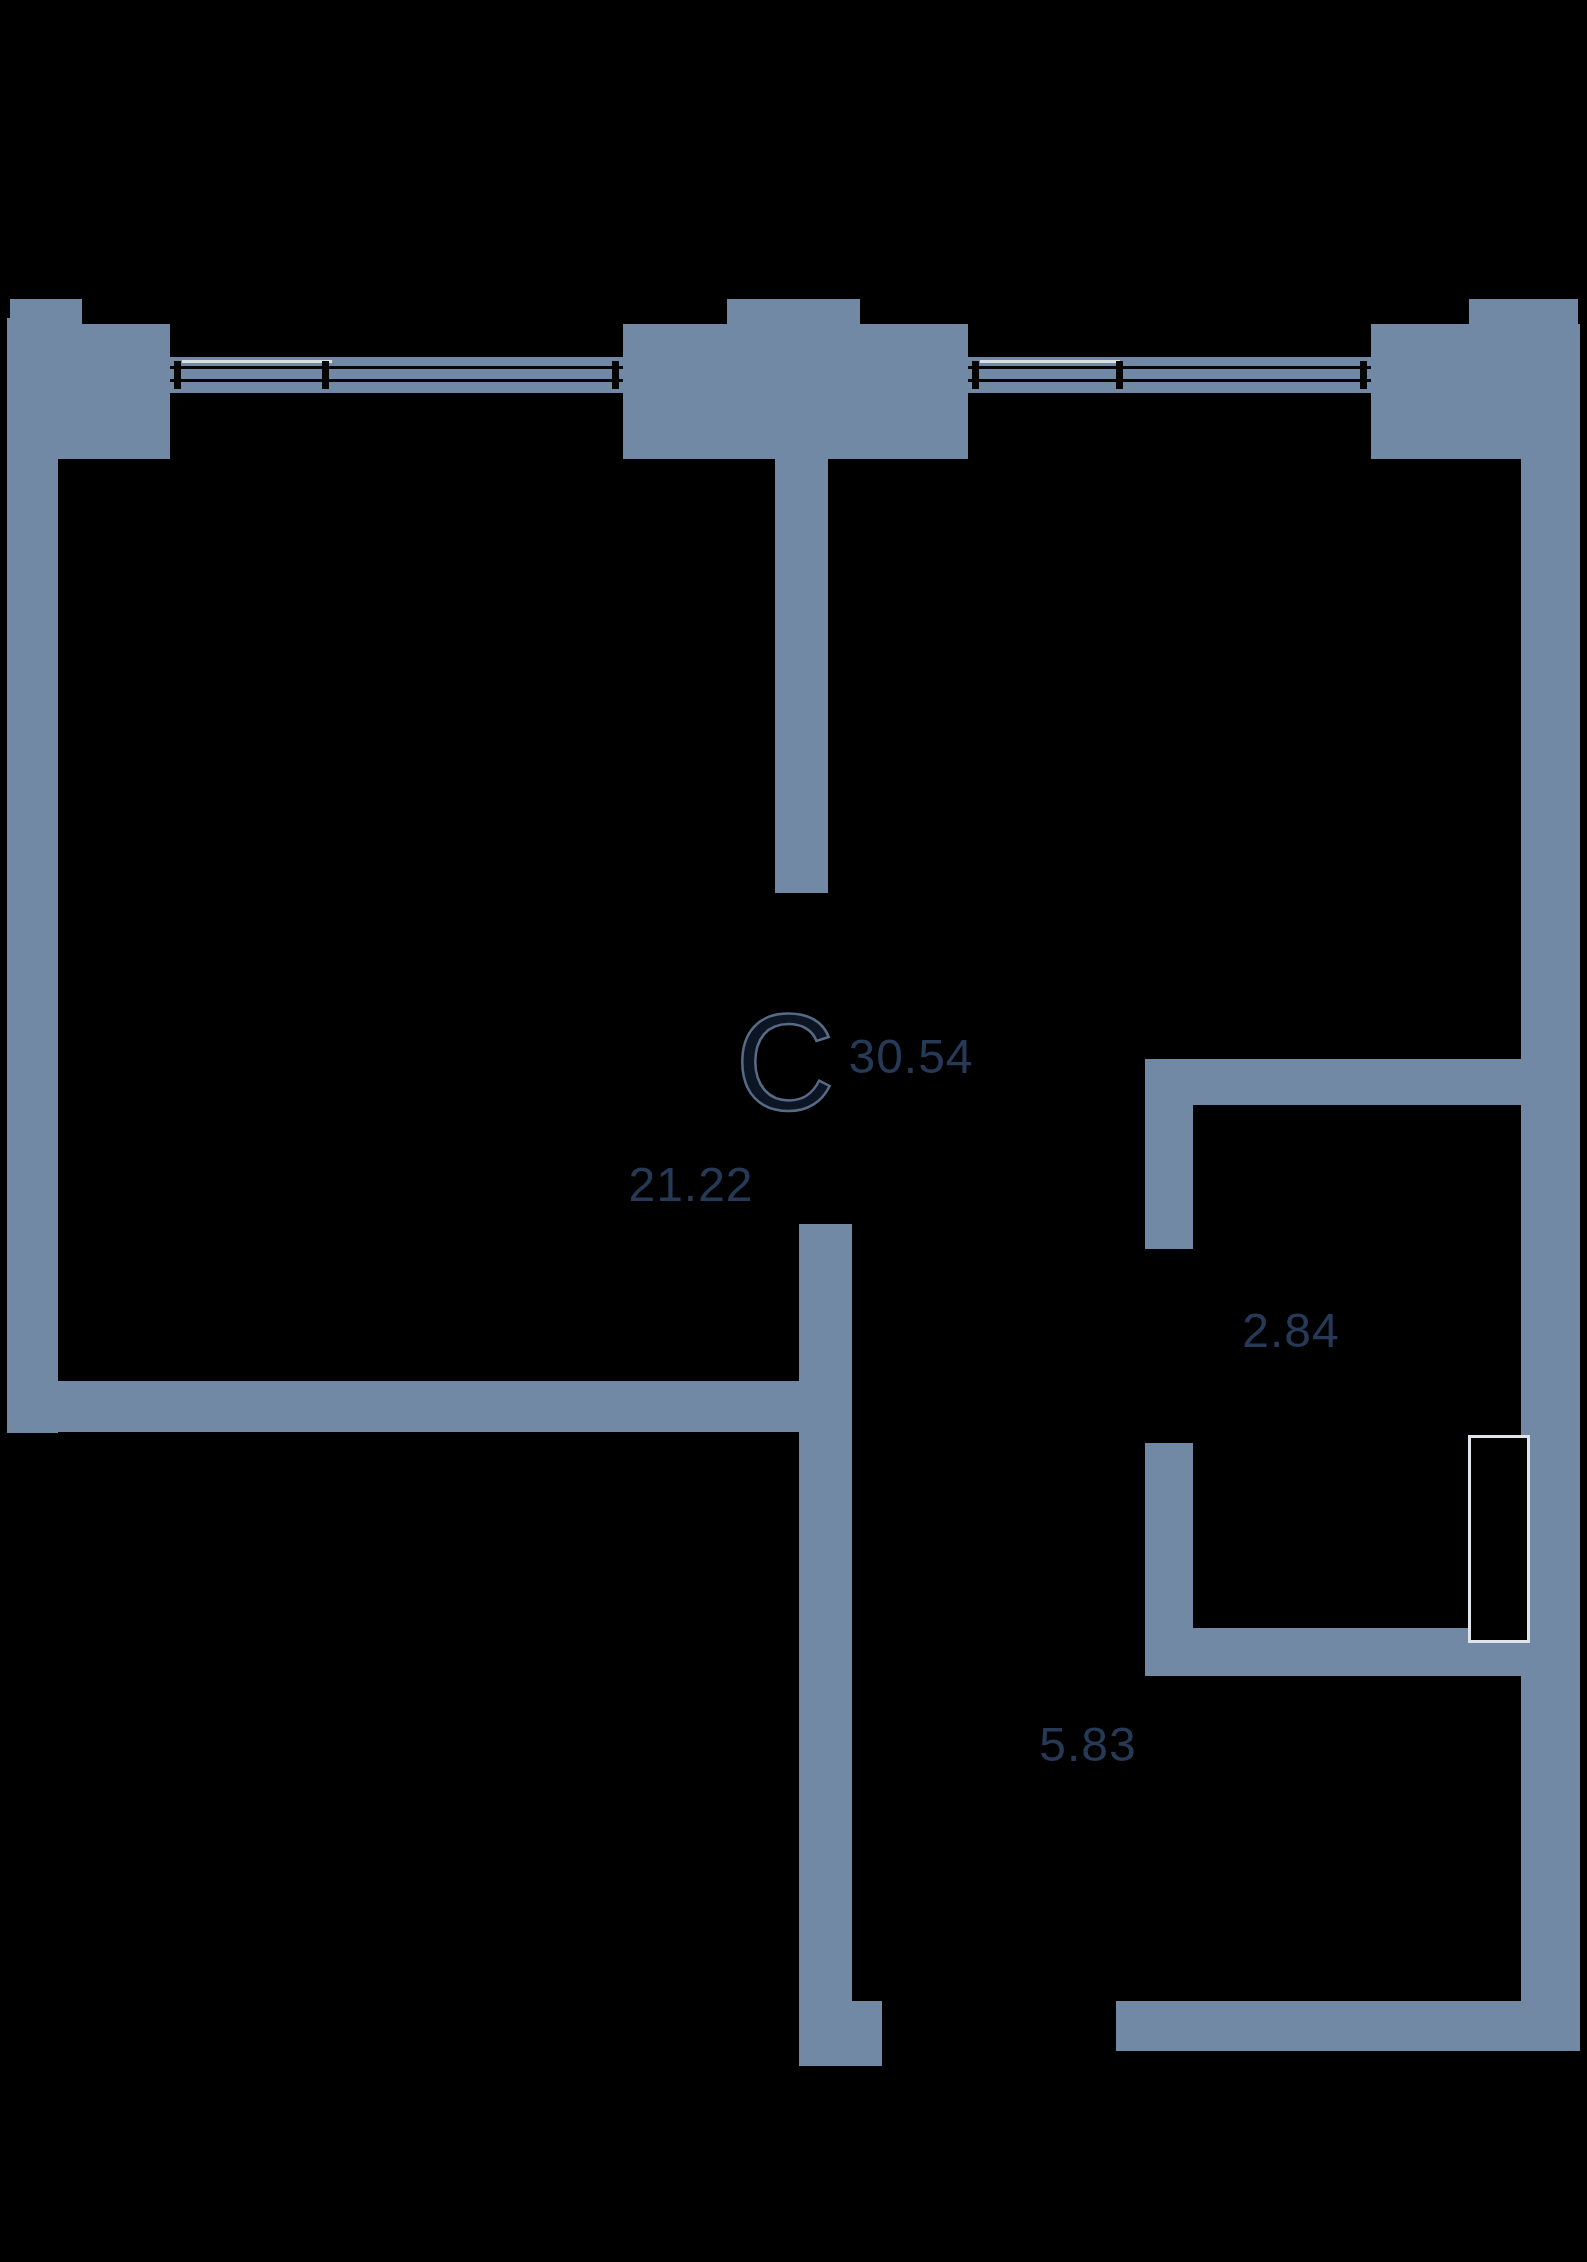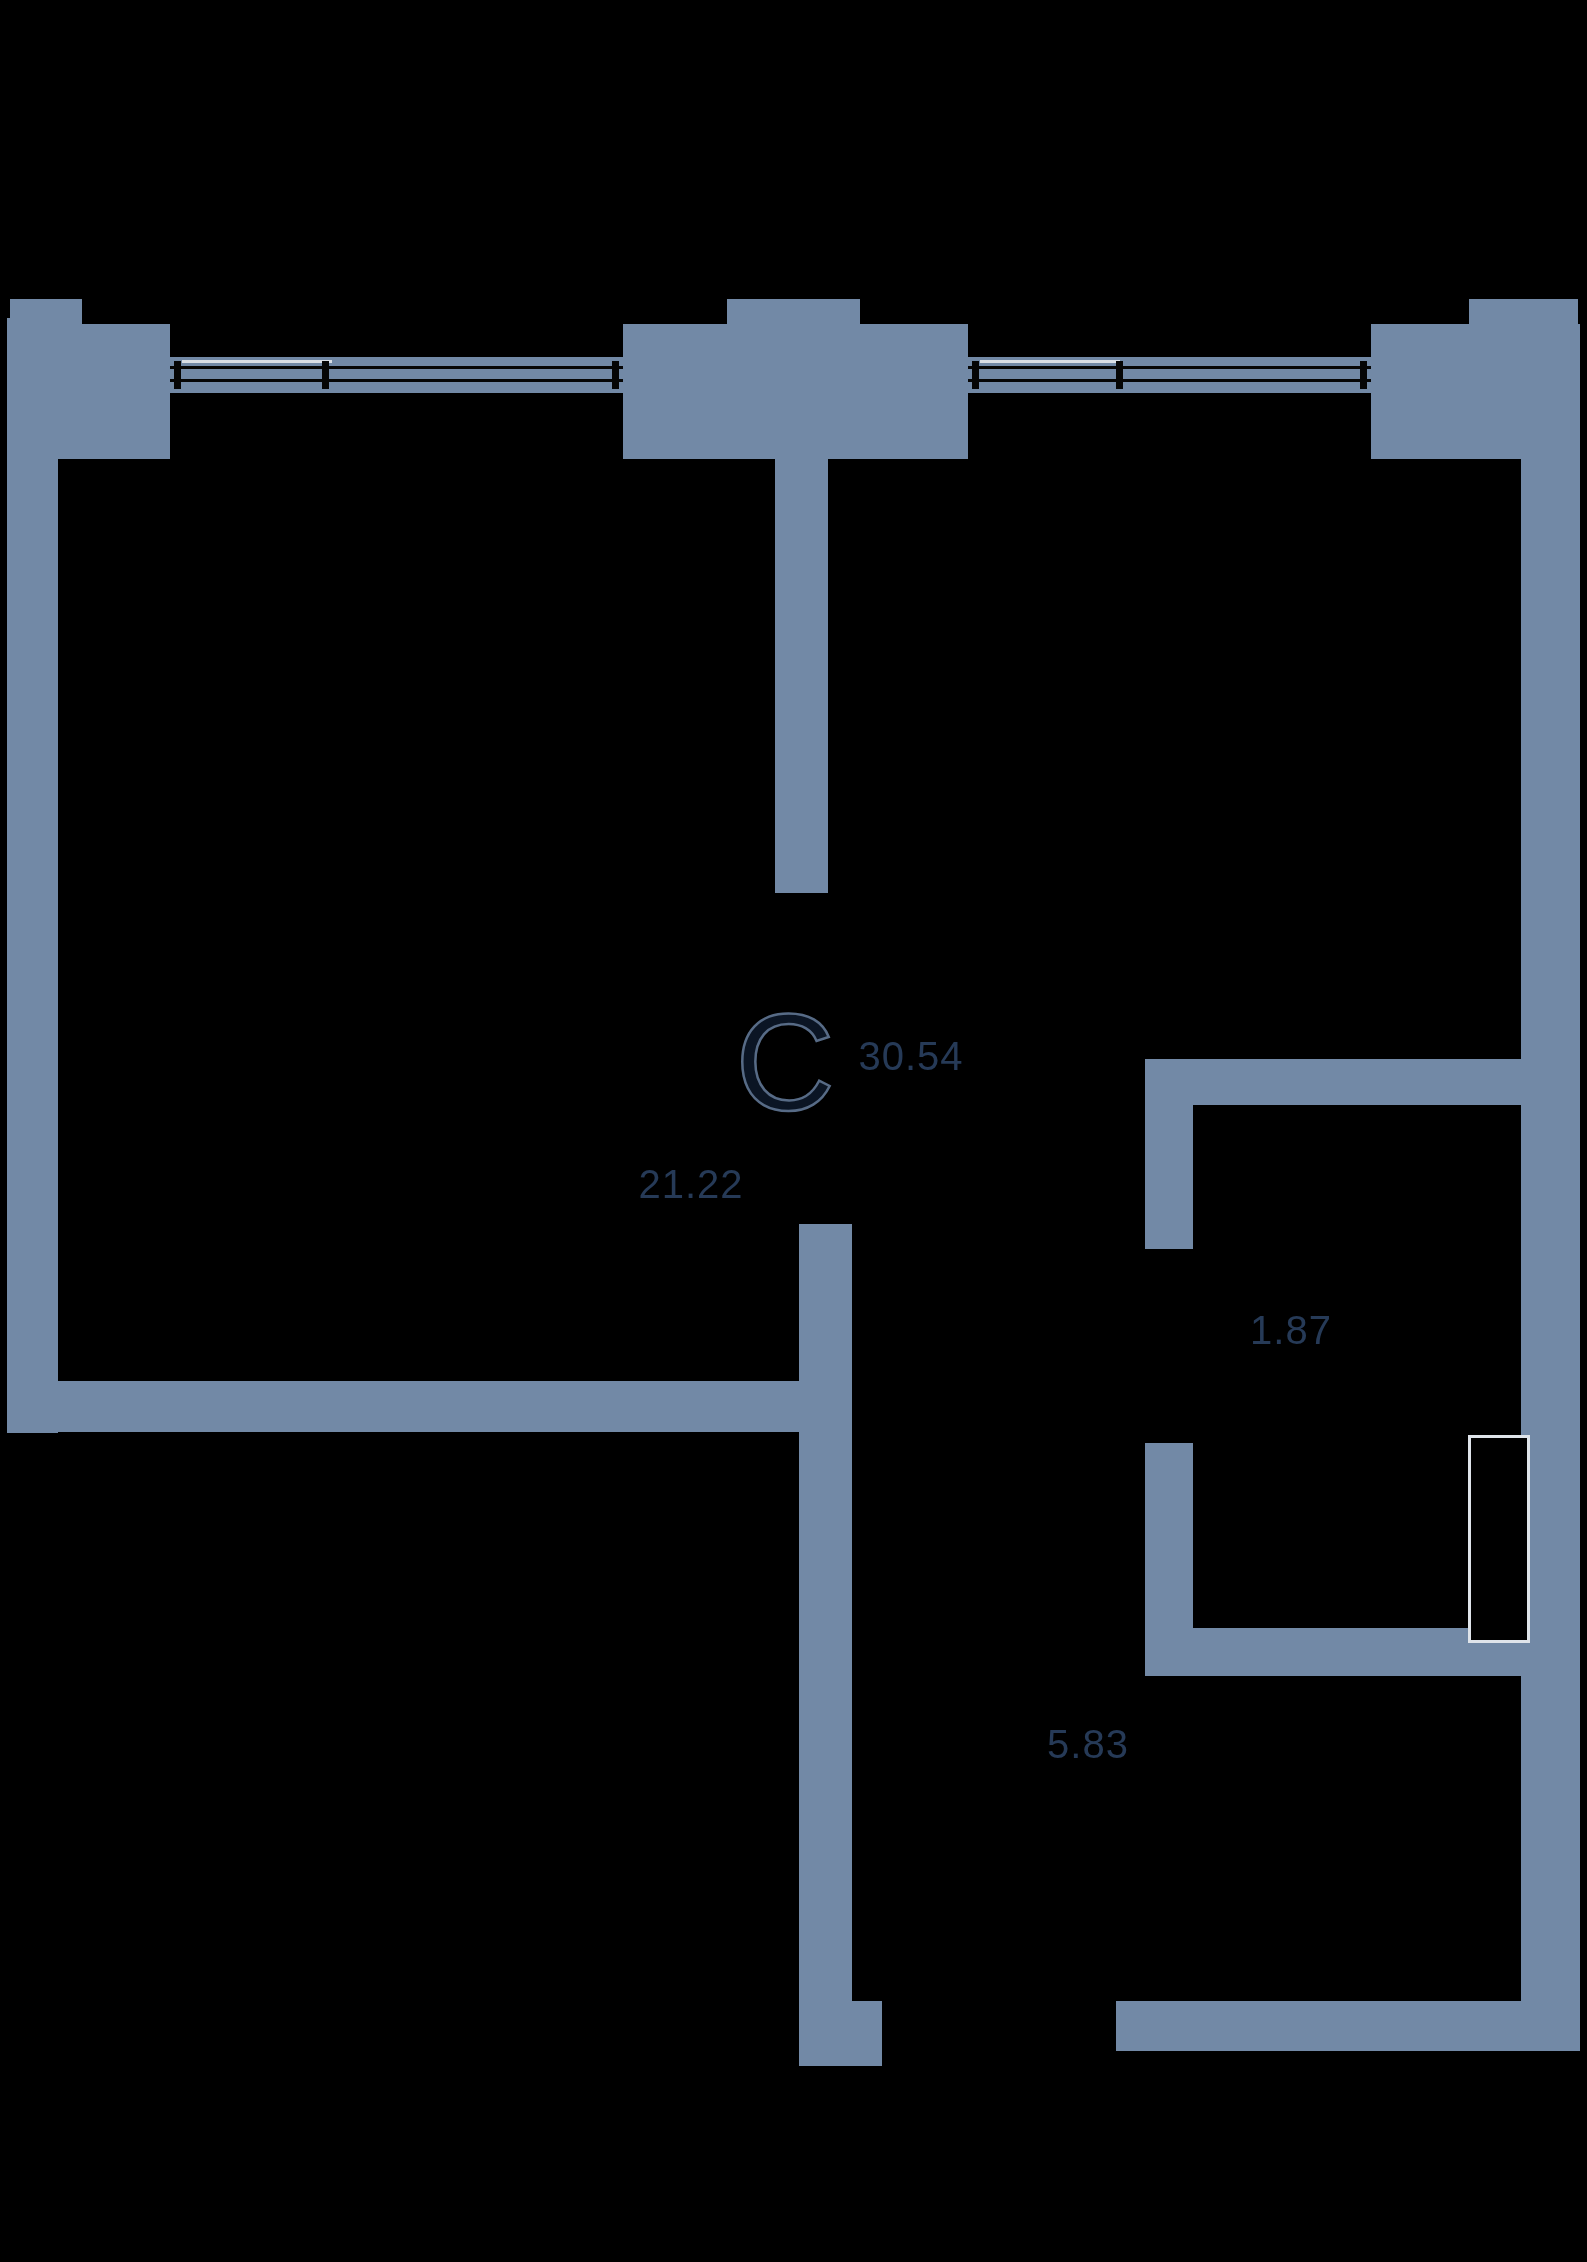--- a/index.html
+++ b/index.html
@@ -12,21 +12,21 @@
   }
   .wall{position:absolute;background:var(--wall,#7289a6);}
   .window{position:absolute;background:var(--wall,#7289a6);}
   .wline{position:absolute;left:0;right:0;height:3px;background:#060606;}
   .wtick{position:absolute;top:4px;bottom:4px;width:7px;background:#060606;}
   .wlight{position:absolute;height:3px;top:3px;background:#d9dee5;}
   .shaft{position:absolute;background:#000;border:3px solid var(--shaft-outline,#dfe4ea);}
   .label{
     position:absolute;
     transform:translate(-50%,-50%);
-    font-size:40px;
+    font-size:48px;
     letter-spacing:1px;
     color:var(--label-text,#263a57);
     white-space:nowrap;
   }
   .north{
     position:absolute;
     transform:translate(-50%,-50%);
     font-size:138px;
     line-height:1;
     color:#0b1524;
@@ -83,16 +83,16 @@
   <div class="wall" style="left:1145px;top:1628px;width:435px;height:48px;"></div>
 
   <div class="wall" style="left:1116px;top:2001px;width:464px;height:50px;"></div>
 
   <div class="shaft" style="left:1468px;top:1435px;width:56px;height:202px;"></div>
 
   <div class="north" style="left:785px;top:1062px;">C</div>
 
   <div class="label" style="left:677px;top:1184px;margin-left:14px;">21.22</div>
   <div class="label" style="left:911px;top:1056px;">30.54</div>
-  <div class="label" style="left:1291px;top:1330px;">1.87</div>
+  <div class="label" style="left:1291px;top:1330px;">2.84</div>
   <div class="label" style="left:1088px;top:1738px;margin-top:6px;">5.83</div>
 
 </div>
 
 </body></html>

